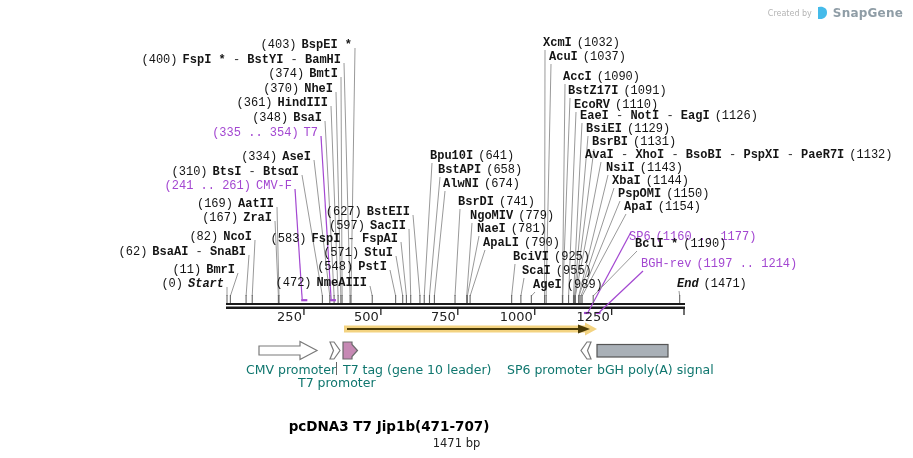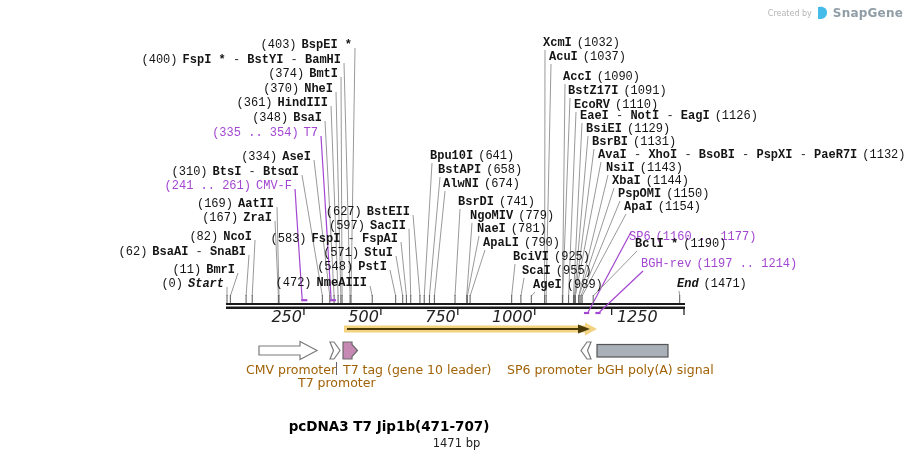--- a/index.html
+++ b/index.html
@@ -10,22 +10,22 @@
   .site{position:absolute;white-space:nowrap;font-size:12px;line-height:13px;color:#141414;pointer-events:auto;font-family:Liberation Mono, monospace;}
   .site.side-left{transform:translateX(-100%);}
   .site .ps{font-weight:400;}
   .site.side-left .ps{margin-right:5px;}
   .site.side-right .ps{margin-left:5px;}
   .site .nm .b{font-weight:700;}
   .site .nm .sep{font-weight:400;color:#333;}
   .site.k-primer{color:#a347d1;}
   .site.k-primer .nm .b{font-weight:400;}
   .site.k-marker .nm .b{font-style:italic;}
-  .rlab{position:absolute;font-size:16px;line-height:11px;color:#222;transform:translateX(-100%);font-style:italic;}
-  .flabel{position:absolute;font-size:12.5px;line-height:13px;color:#a16207;white-space:nowrap;pointer-events:auto;}
+  .rlab{position:absolute;font-size:13px;line-height:11px;color:#222;transform:translateX(-100%);}
+  .flabel{position:absolute;font-size:12.5px;line-height:13px;color:#0f766e;white-space:nowrap;pointer-events:auto;}
   #fl-cmv{left:246px;top:363px;}
   #fl-t7tag{left:343px;top:363px;}
   #fl-t7prom{left:298px;top:376px;}
   #fl-sp6{left:507px;top:363px;}
   #fl-bgh{left:597px;top:363px;}
   #t7-pointer{position:absolute;left:336px;top:362px;width:1px;height:13px;background:#666;}
   .title1{position:absolute;left:0;top:418px;width:778px;text-align:center;
           font-size:13.5px;font-weight:700;color:#000;}
   .title2{position:absolute;left:0;top:436px;width:913px;text-align:center;
           font-size:11.5px;color:#222;}
@@ -200,34 +200,34 @@
       <div class="site k-enzyme side-right" style="left: 522px; top: 265px;"><span class="nm"><span class="b">ScaI</span></span><span class="ps">(955)</span></div>
       <div class="site k-enzyme side-right" style="left: 533px; top: 279px;"><span class="nm"><span class="b">AgeI</span></span><span class="ps">(989)</span></div>
       <div class="site k-enzyme side-right" style="left: 543px; top: 37px;"><span class="nm"><span class="b">XcmI</span></span><span class="ps">(1032)</span></div>
       <div class="site k-enzyme side-right" style="left: 549px; top: 51px;"><span class="nm"><span class="b">AcuI</span></span><span class="ps">(1037)</span></div>
       <div class="site k-enzyme side-right" style="left: 563px; top: 71px;"><span class="nm"><span class="b">AccI</span></span><span class="ps">(1090)</span></div>
       <div class="site k-enzyme side-right" style="left: 568px; top: 85px;"><span class="nm"><span class="b">BstZ17I</span></span><span class="ps">(1091)</span></div>
       <div class="site k-enzyme side-right" style="left: 574px; top: 99px;"><span class="nm"><span class="b">EcoRV</span></span><span class="ps">(1110)</span></div>
       <div class="site k-enzyme side-right" style="left: 580px; top: 110px;"><span class="nm"><span class="b">EaeI</span><span class="sep"> - </span><span class="b">NotI</span><span class="sep"> - </span><span class="b">EagI</span></span><span class="ps">(1126)</span></div>
       <div class="site k-enzyme side-right" style="left: 586px; top: 123px;"><span class="nm"><span class="b">BsiEI</span></span><span class="ps">(1129)</span></div>
       <div class="site k-enzyme side-right" style="left: 592px; top: 136px;"><span class="nm"><span class="b">BsrBI</span></span><span class="ps">(1131)</span></div>
-      <div class="site k-enzyme side-right" style="left: 598px; top: 149px;"><span class="nm"><span class="b">AvaI</span><span class="sep"> - </span><span class="b">XhoI</span><span class="sep"> - </span><span class="b">BsoBI</span><span class="sep"> - </span><span class="b">PspXI</span><span class="sep"> - </span><span class="b">PaeR7I</span></span><span class="ps">(1132)</span></div>
+      <div class="site k-enzyme side-right" style="left: 585px; top: 149px;"><span class="nm"><span class="b">AvaI</span><span class="sep"> - </span><span class="b">XhoI</span><span class="sep"> - </span><span class="b">BsoBI</span><span class="sep"> - </span><span class="b">PspXI</span><span class="sep"> - </span><span class="b">PaeR7I</span></span><span class="ps">(1132)</span></div>
       <div class="site k-enzyme side-right" style="left: 606px; top: 162px;"><span class="nm"><span class="b">NsiI</span></span><span class="ps">(1143)</span></div>
       <div class="site k-enzyme side-right" style="left: 612px; top: 175px;"><span class="nm"><span class="b">XbaI</span></span><span class="ps">(1144)</span></div>
       <div class="site k-enzyme side-right" style="left: 618px; top: 188px;"><span class="nm"><span class="b">PspOMI</span></span><span class="ps">(1150)</span></div>
       <div class="site k-enzyme side-right" style="left: 624px; top: 201px;"><span class="nm"><span class="b">ApaI</span></span><span class="ps">(1154)</span></div>
       <div class="site k-primer side-right" style="left: 629px; top: 219px; margin-top: 12px;"><span class="nm"><span class="b">SP6</span></span><span class="ps">(1160 .. 1177)</span></div>
       <div class="site k-enzyme side-right" style="left: 635px; top: 238px;"><span class="nm"><span class="b">BclI *</span></span><span class="ps">(1190)</span></div>
       <div class="site k-primer side-right" style="left: 641px; top: 258px;"><span class="nm"><span class="b">BGH-rev</span></span><span class="ps">(1197 .. 1214)</span></div>
       <div class="site k-marker side-right" style="left: 677px; top: 278px;"><span class="nm"><span class="b">End</span></span><span class="ps">(1471)</span></div>
       <div class="rlab" style="left: 301.933px; top: 310.5px;">250</div>
       <div class="rlab" style="left: 378.865px; top: 310.5px;">500</div>
       <div class="rlab" style="left: 455.798px; top: 310.5px;">750</div>
       <div class="rlab" style="left: 532.73px; top: 310.5px;">1000</div>
-      <div class="rlab" style="left: 609.663px; top: 310.5px; margin-left: 48px;">1250</div>
+      <div class="rlab" style="left: 609.663px; top: 310.5px;">1250</div>
     </div>
 
   <div class="flabel" id="fl-cmv">CMV promoter</div>
   <div class="flabel" id="fl-t7tag">T7 tag (gene 10 leader)</div>
   <div id="t7-pointer"></div>
   <div class="flabel" id="fl-t7prom">T7 promoter</div>
   <div class="flabel" id="fl-sp6">SP6 promoter</div>
   <div class="flabel" id="fl-bgh">bGH poly(A) signal</div>
 
   <div class="title1">pcDNA3 T7 Jip1b(471-707)</div>

